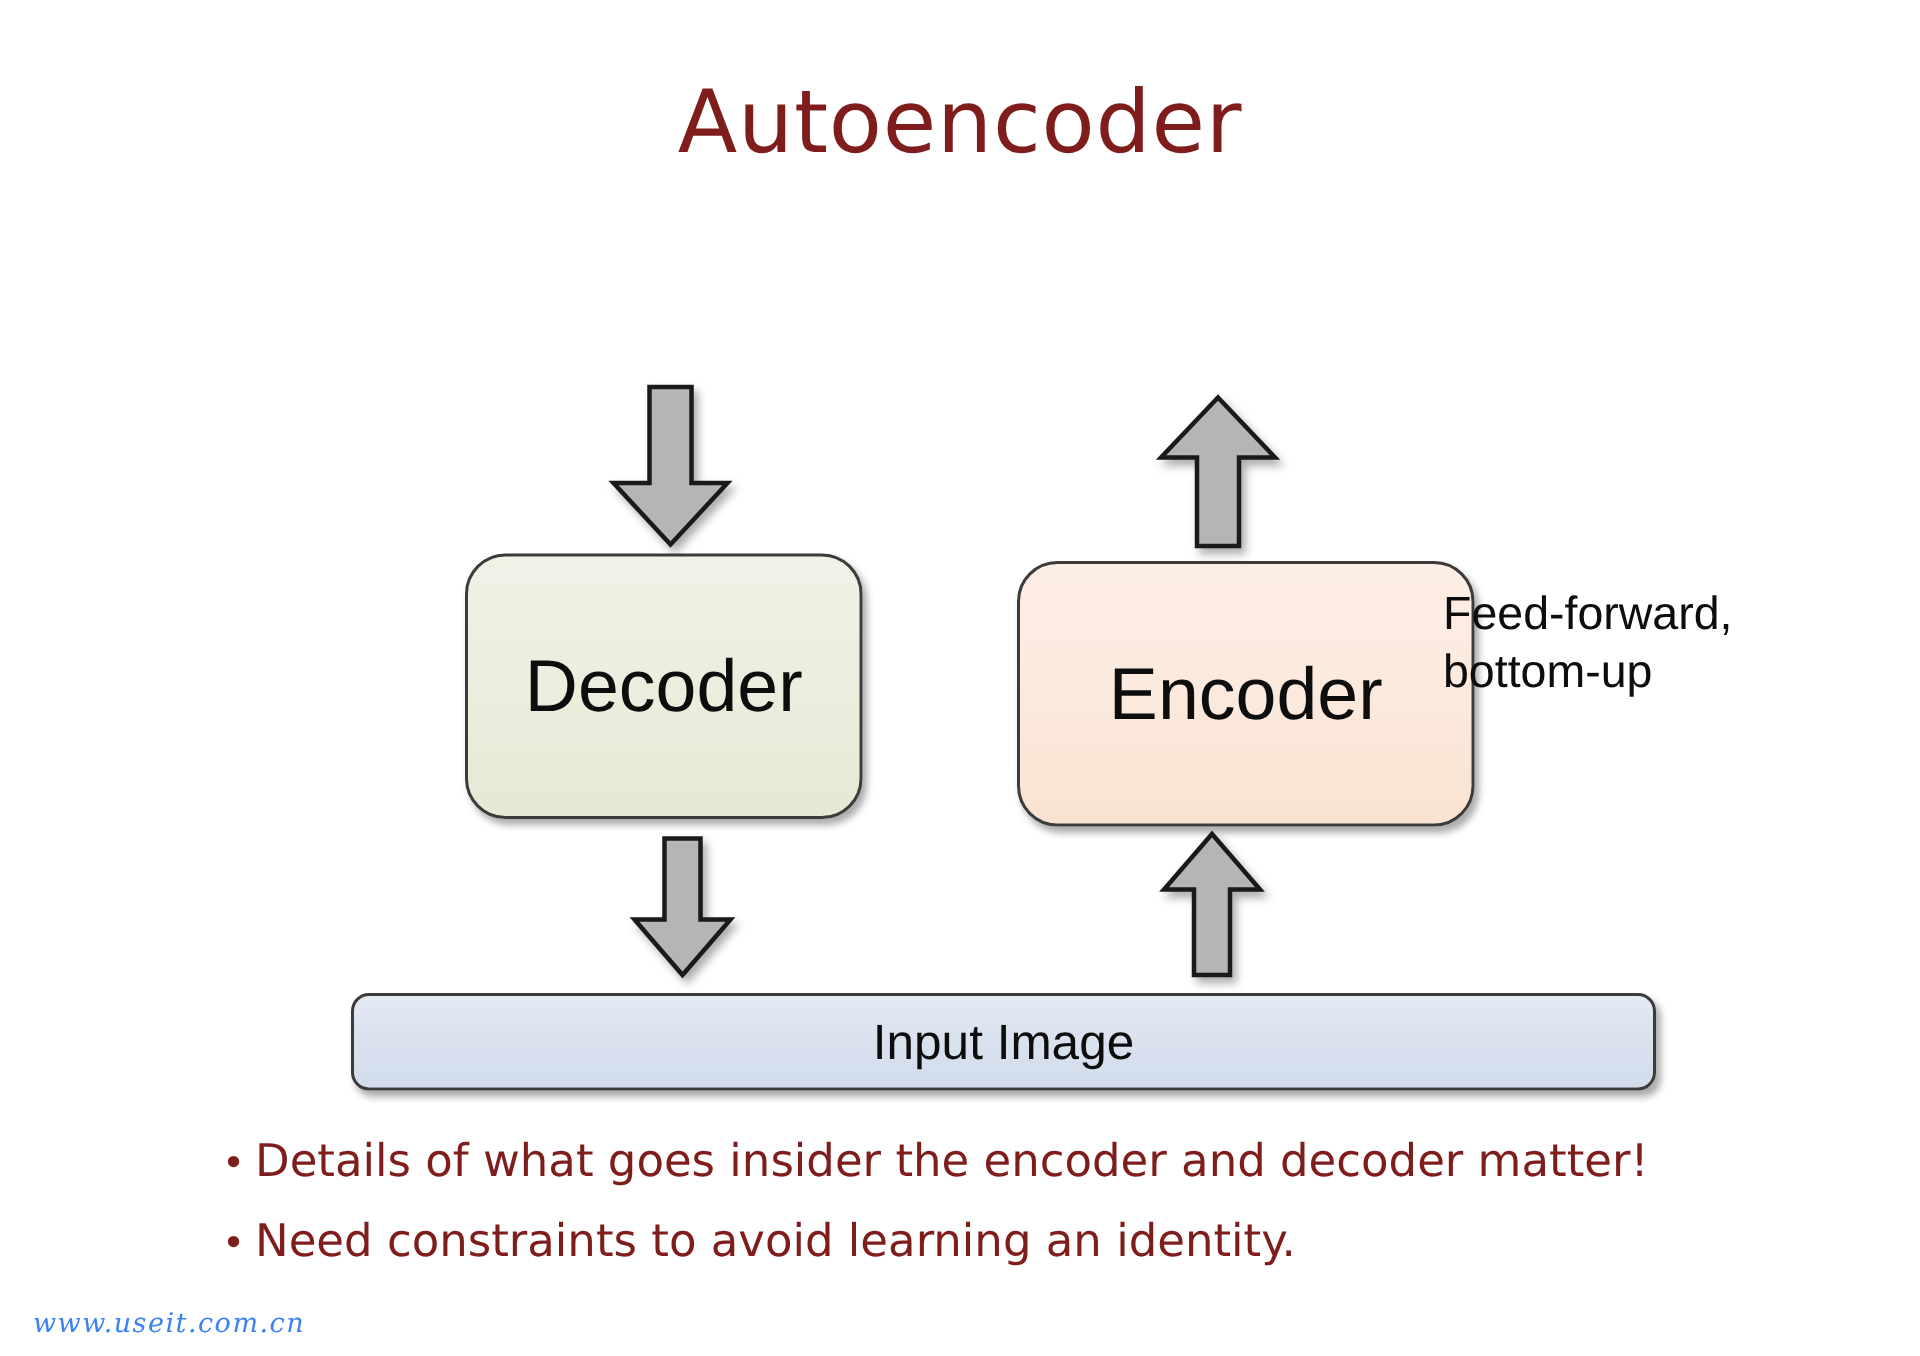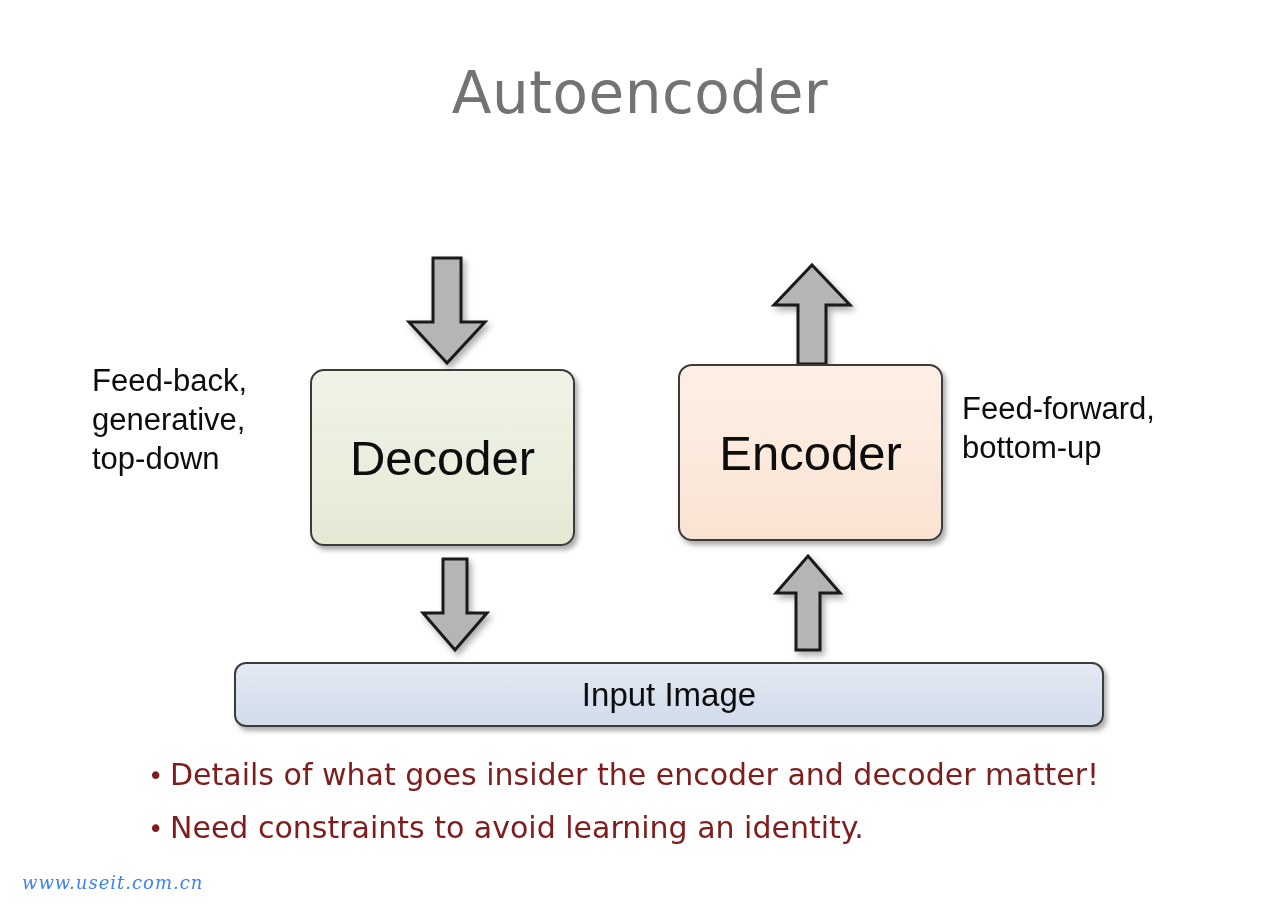--- a/index.html
+++ b/index.html
@@ -16,28 +16,28 @@
     width: 1280px;
     height: 904px;
     background: #ffffff;
     overflow: hidden;
   }
 
   
   #slide-title {
     position: absolute;
     left: 0;
-    top: 62px;
+    top: 50px;
     width: 1280px;
     text-align: center;
     font-family: "DejaVu Sans", sans-serif;
     font-size: 58px;
     font-weight: 400;
     letter-spacing: 0.5px;
-    color: #737373;
+    color: #7f1d1d;
     line-height: 1.1;
   }
 
   
   .box {
     position: absolute;
     box-sizing: border-box;
     display: flex;
     align-items: center;
     justify-content: center;
@@ -60,36 +60,36 @@
     background: linear-gradient(180deg, #e4eaf4 0%, #dae2ef 45%, #d2dcec 100%);
   }
   .bar .box-label {
     font-size: 33px;
   }
   #box-feature-representation { top: 190px; }
   #box-input-image { top: 662px; margin-left: 47px; }
 
   
   .block {
-    border-radius: 14px;
+    border-radius: 27px;
     height: 177px;
   }
   .block .box-label {
     font-size: 49px;
   }
   #box-decoder {
     left: 310px;
     top: 369px;
     width: 265px;
     background: linear-gradient(180deg, #eff2e6 0%, #eaeedd 55%, #e4e9d4 100%);
   }
   #box-encoder {
     left: 678px;
-    top: 364px;
-    width: 265px;
+    top: 374px;
+    width: 305px;
     background: linear-gradient(180deg, #fdeee5 0%, #fbe9dc 55%, #f9e2d1 100%);
   }
 
   
   .arrow {
     position: absolute;
     filter: drop-shadow(3px 4px 3px rgba(0,0,0,0.32));
   }
   .arrow svg { display: block; }
   #arrow-fr-to-decoder { left: 405px; top: 256px; }
@@ -160,23 +160,20 @@
       <polygon points="28,2 56,2 56,66 80,66 42,107 4,66 28,66" fill="#b5b5b5" stroke="#1a1a1a" stroke-width="3" stroke-linejoin="miter"></polygon>
     </svg>
   </div>
 
   <div class="arrow" id="arrow-encoder-to-fr">
     <svg width="84" height="105" viewBox="0 0 84 105" xmlns="http://www.w3.org/2000/svg">
       <polygon points="42,3 80,43 56,43 56,102 28,102 28,43 4,43" fill="#b5b5b5" stroke="#1a1a1a" stroke-width="3" stroke-linejoin="miter"></polygon>
     </svg>
   </div>
 
-  <div class="side-note" id="note-left">Feed-back,
-generative,
-top-down</div>
 
   <div class="box block" id="box-decoder">
     <span class="box-label">Decoder</span>
   </div>
 
   <div class="box block" id="box-encoder">
     <span class="box-label">Encoder</span>
   </div>
 
   <div class="side-note" id="note-right">Feed-forward,

